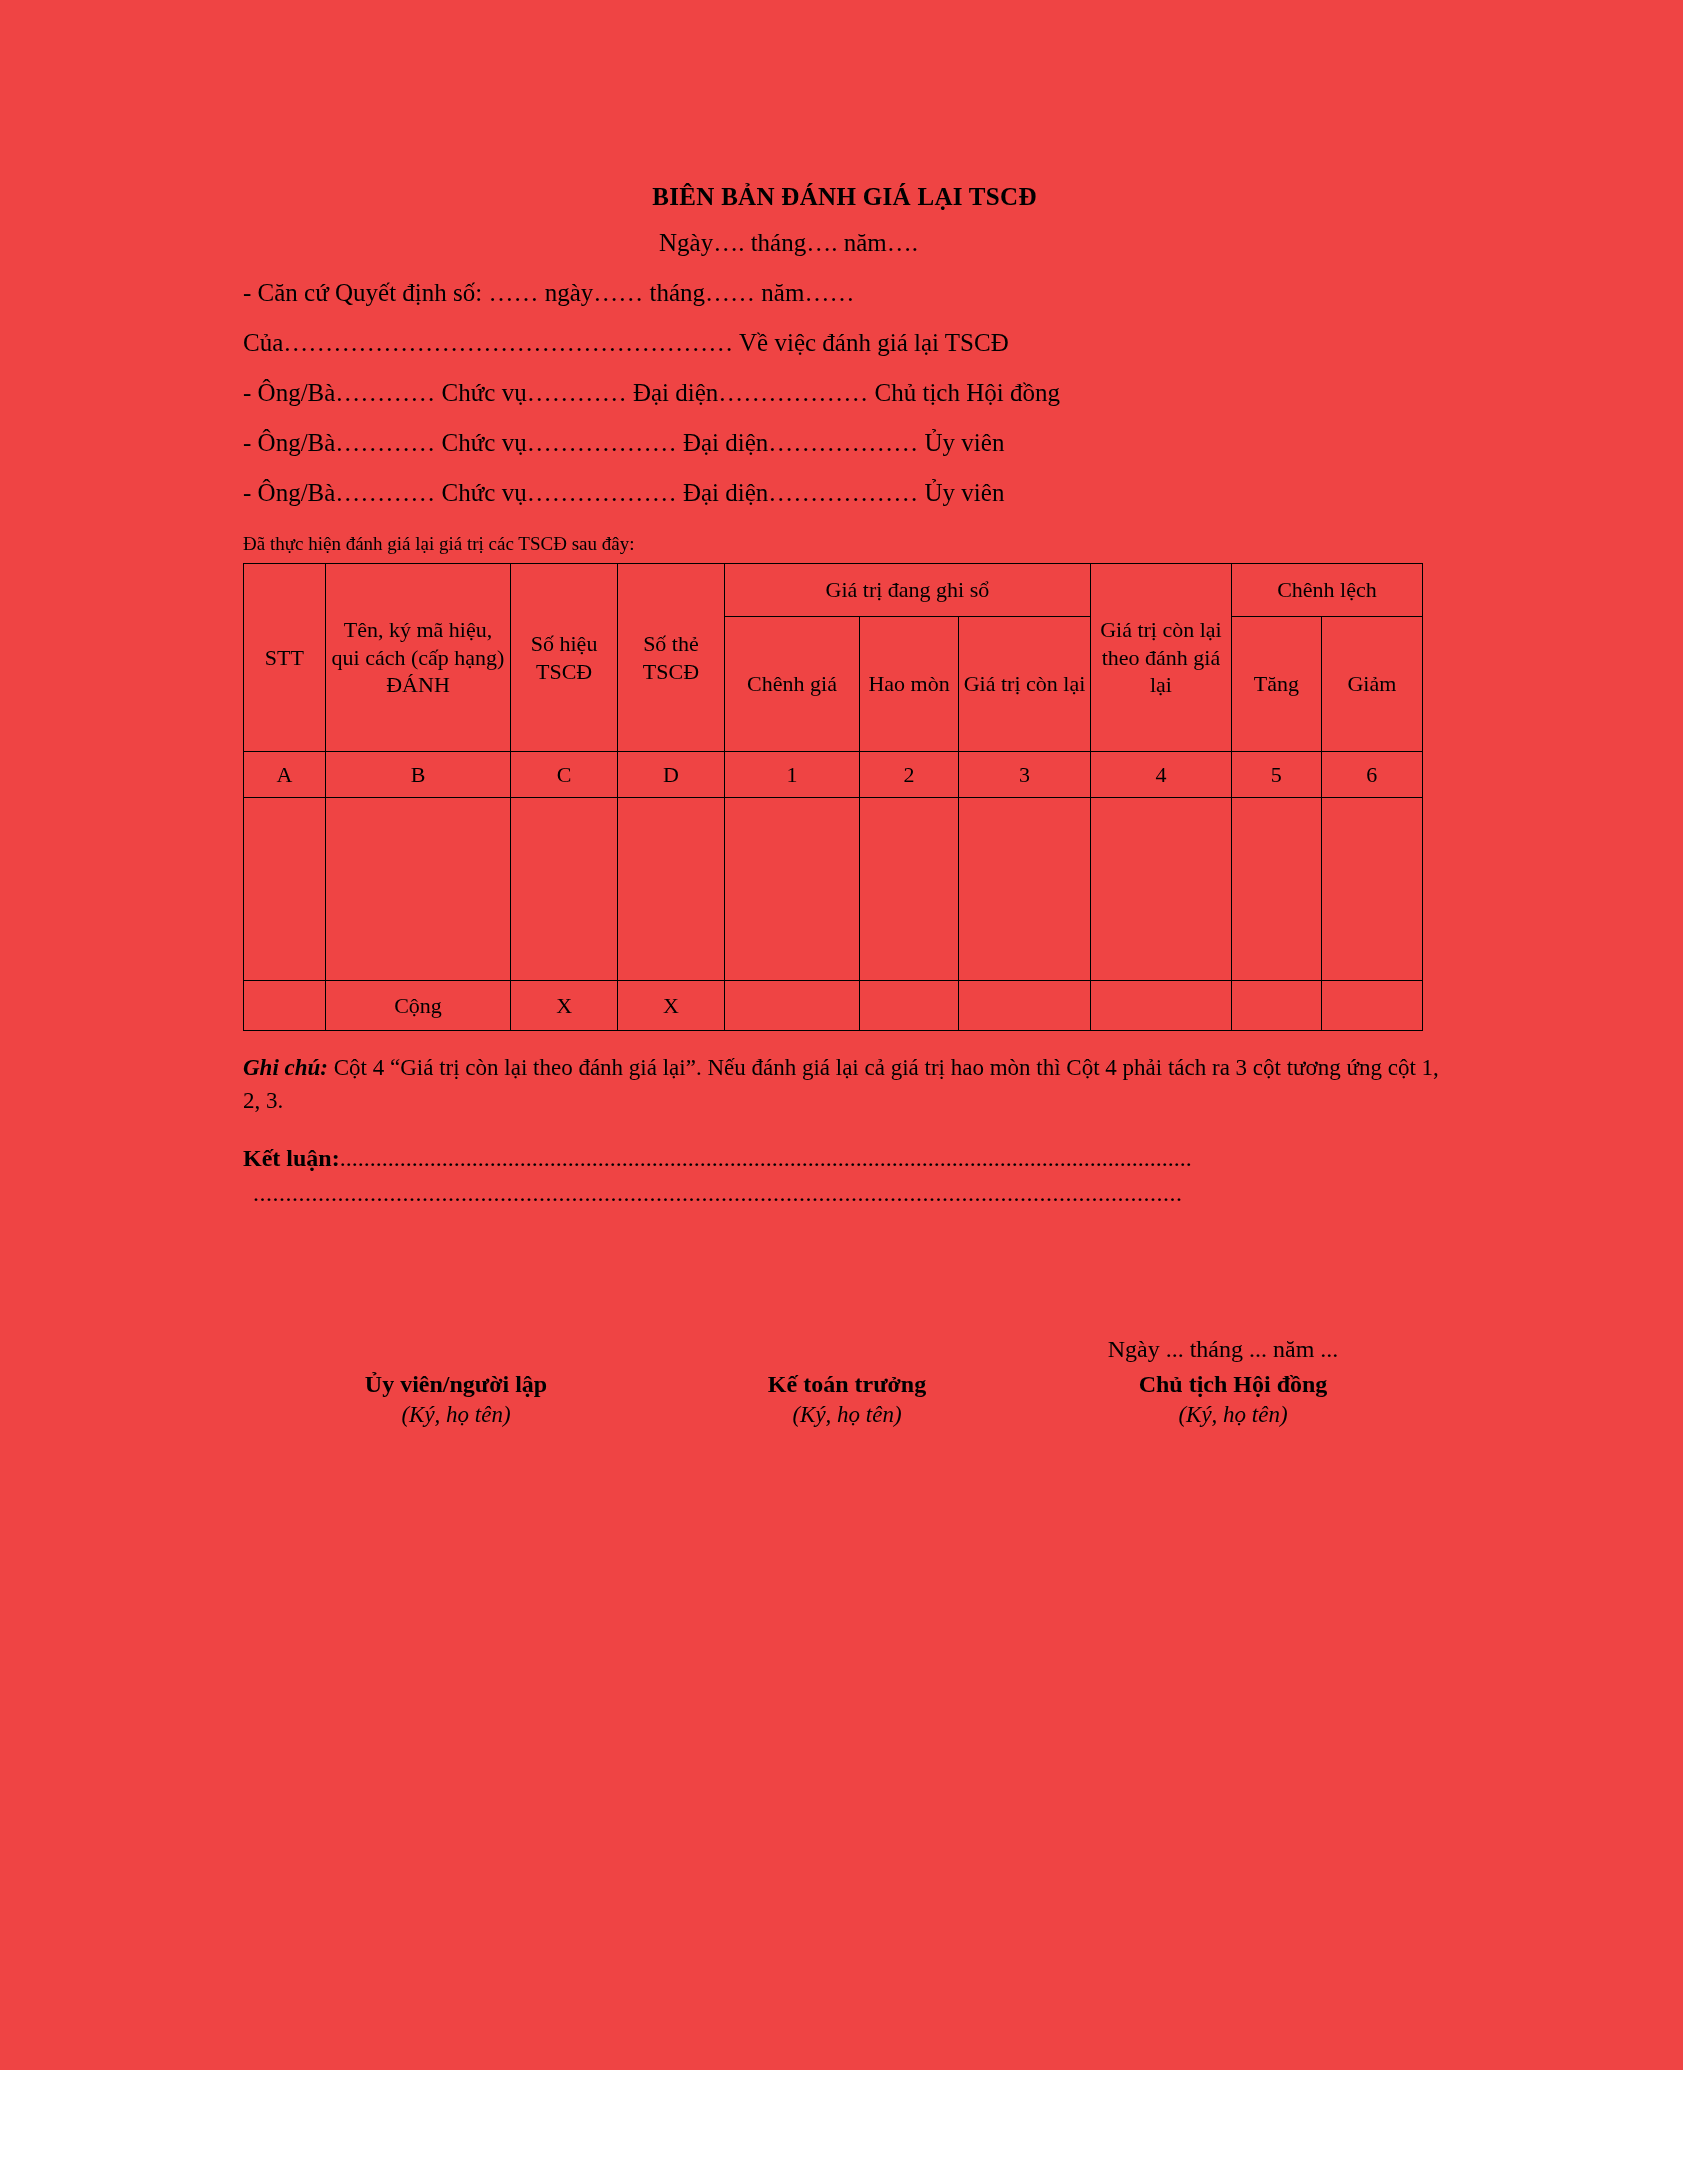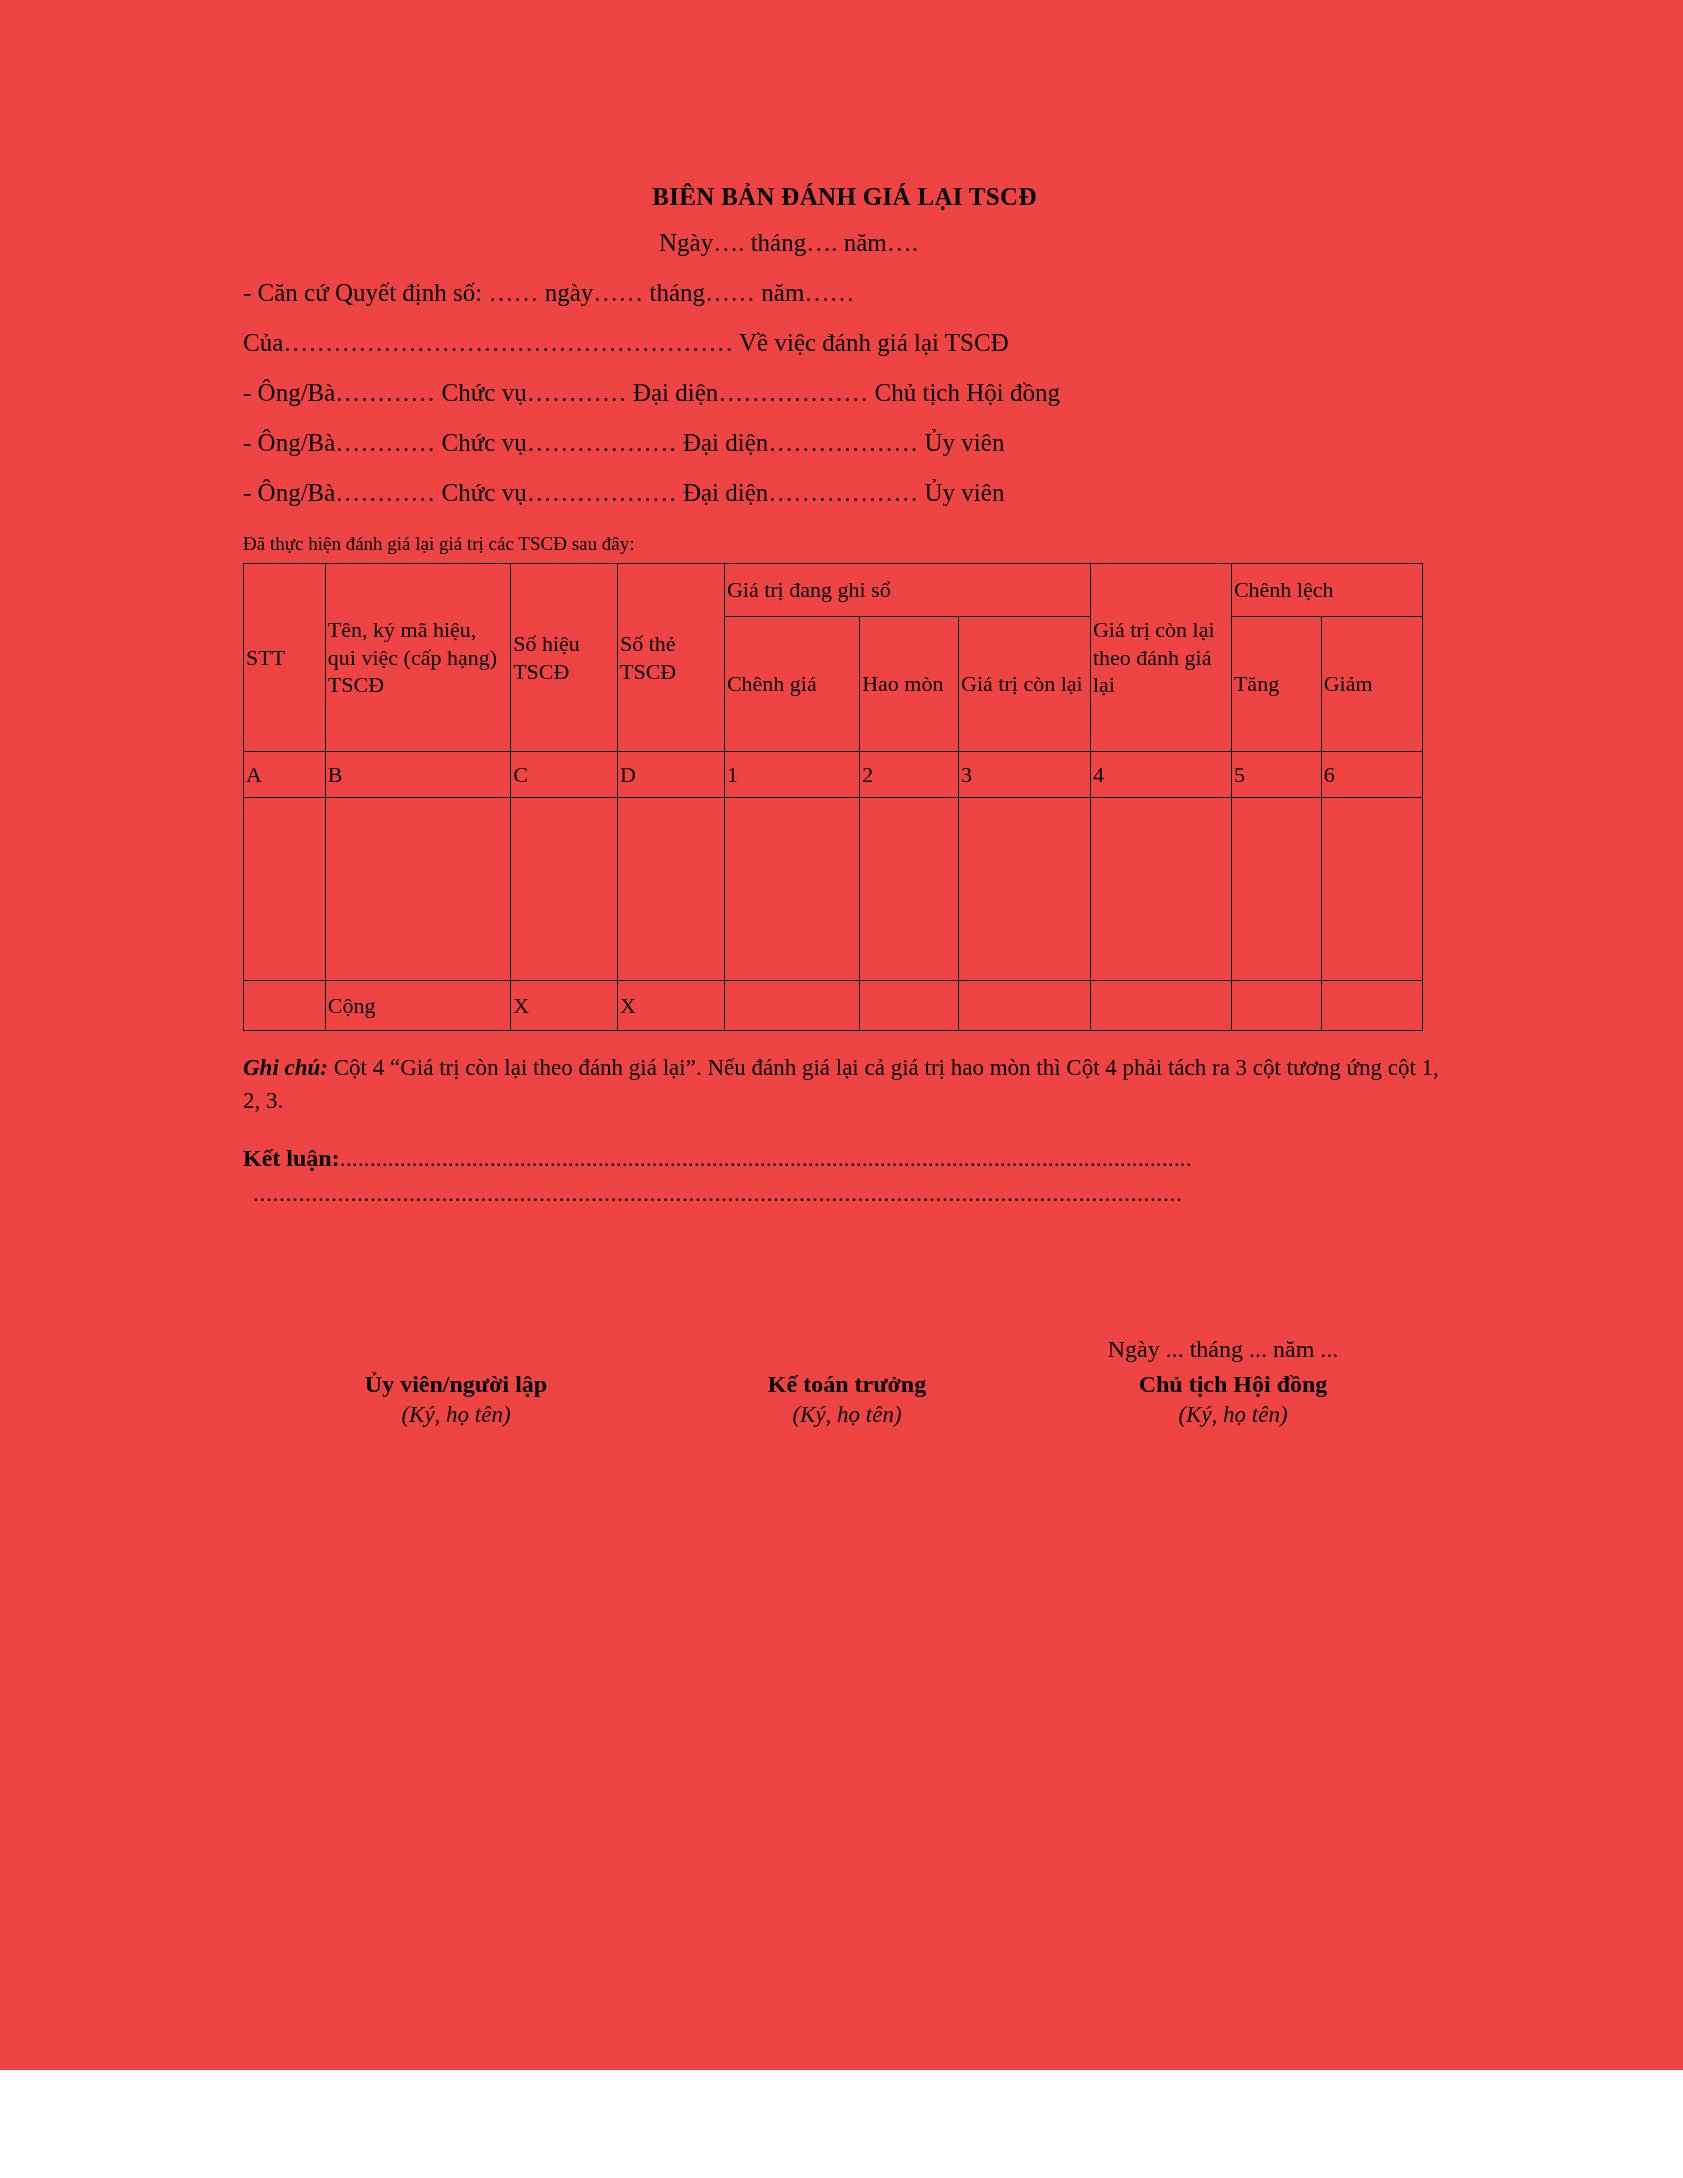--- a/index.html
+++ b/index.html
@@ -67,20 +67,21 @@
     white-space: nowrap;
   }
   table.main {
     border-collapse: collapse;
     width: 1180px;
     table-layout: fixed;
     font-size: 22px;
   }
   table.main td, table.main th {
     border: 1px solid #000;
+    text-align: center;
     vertical-align: middle;
     font-weight: normal;
     padding: 3px 2px;
     line-height: 1.25;
   }
   .h-tall {
     height: 173px;
   }
   .h-grp {
     height: 46px;
@@ -180,21 +181,21 @@
         <col style="width:119px">
         <col style="width:87px">
         <col style="width:116px">
         <col style="width:124px">
         <col style="width:79px">
         <col style="width:89px">
       </colgroup>
       <tbody>
         <tr>
           <td rowspan="2" class="h-tall">STT</td>
-          <td rowspan="2">Tên, ký mã hiệu, qui việc (cấp hạng) TSCĐ</td>
+          <td rowspan="2">Tên, ký mã hiệu, qui cách (cấp hạng) ĐÁNH</td>
           <td rowspan="2">Số hiệu TSCĐ</td>
           <td rowspan="2">Số thẻ TSCĐ</td>
           <td colspan="3" class="h-grp">Giá trị đang ghi sổ</td>
           <td rowspan="2">Giá trị còn lại theo đánh giá lại</td>
           <td colspan="2">Chênh lệch</td>
         </tr>
         <tr>
           <td class="h-sub">Chênh giá</td>
           <td>Hao mòn</td>
           <td>Giá trị còn lại</td>

